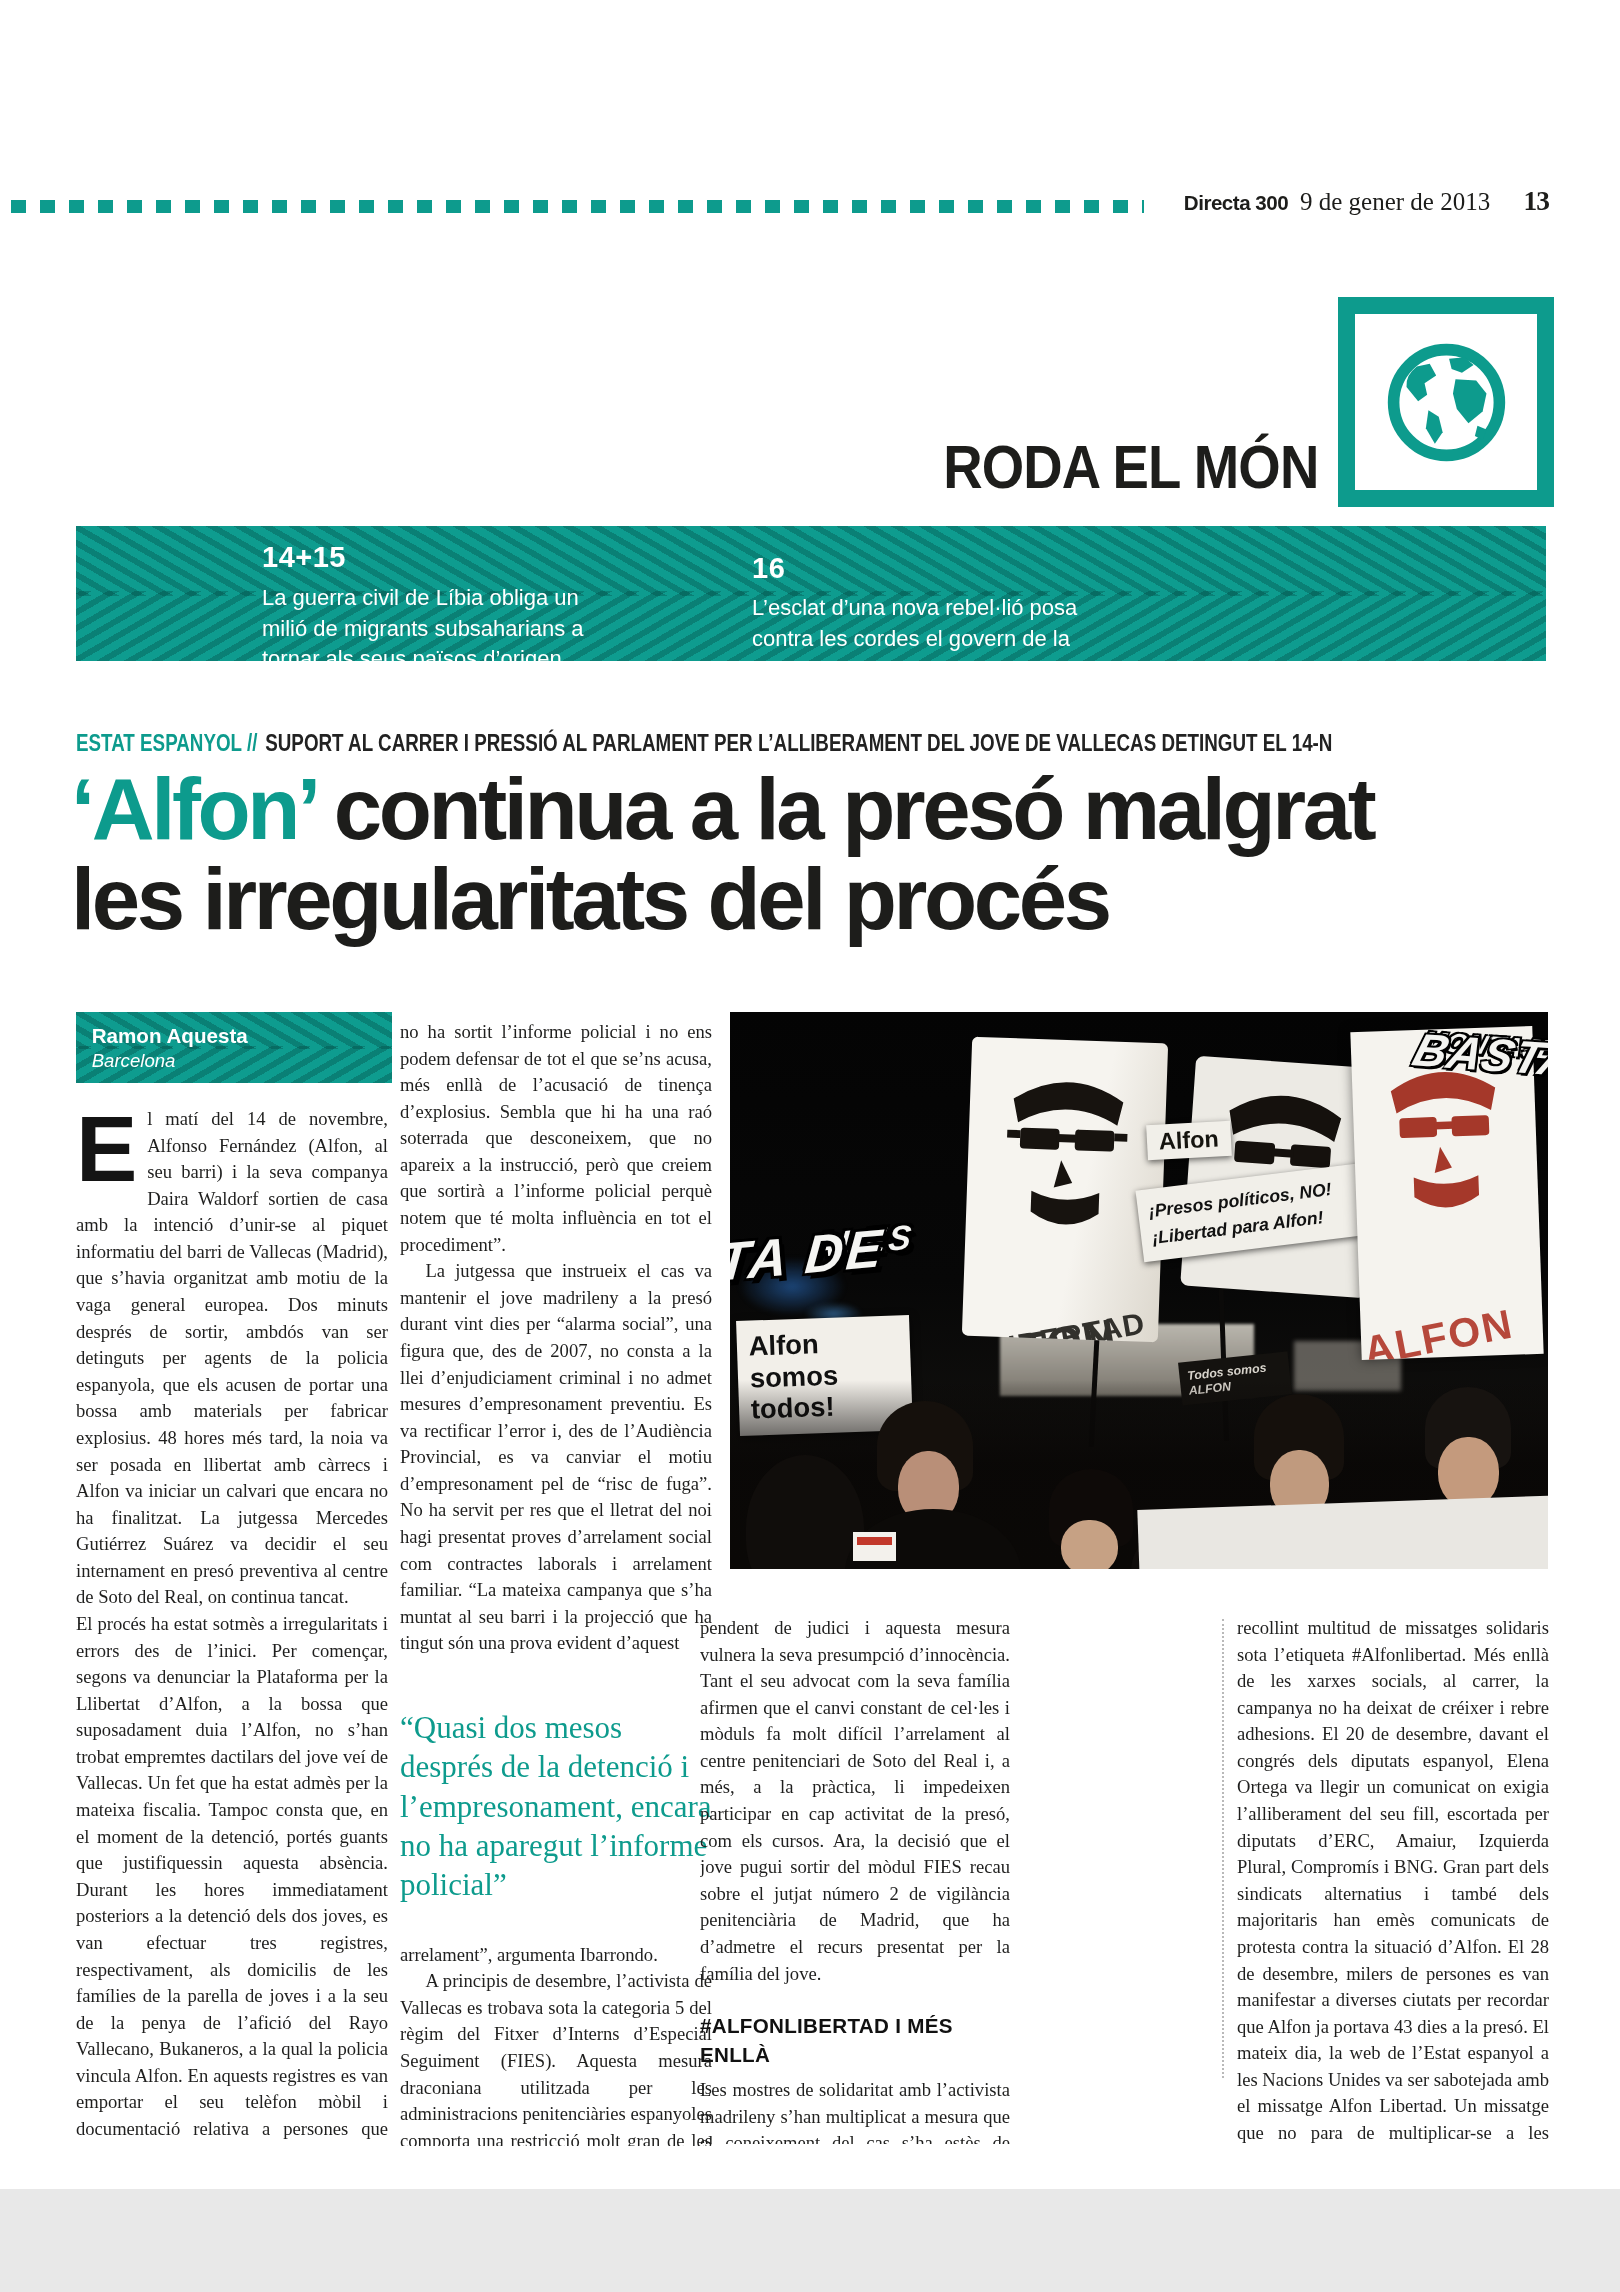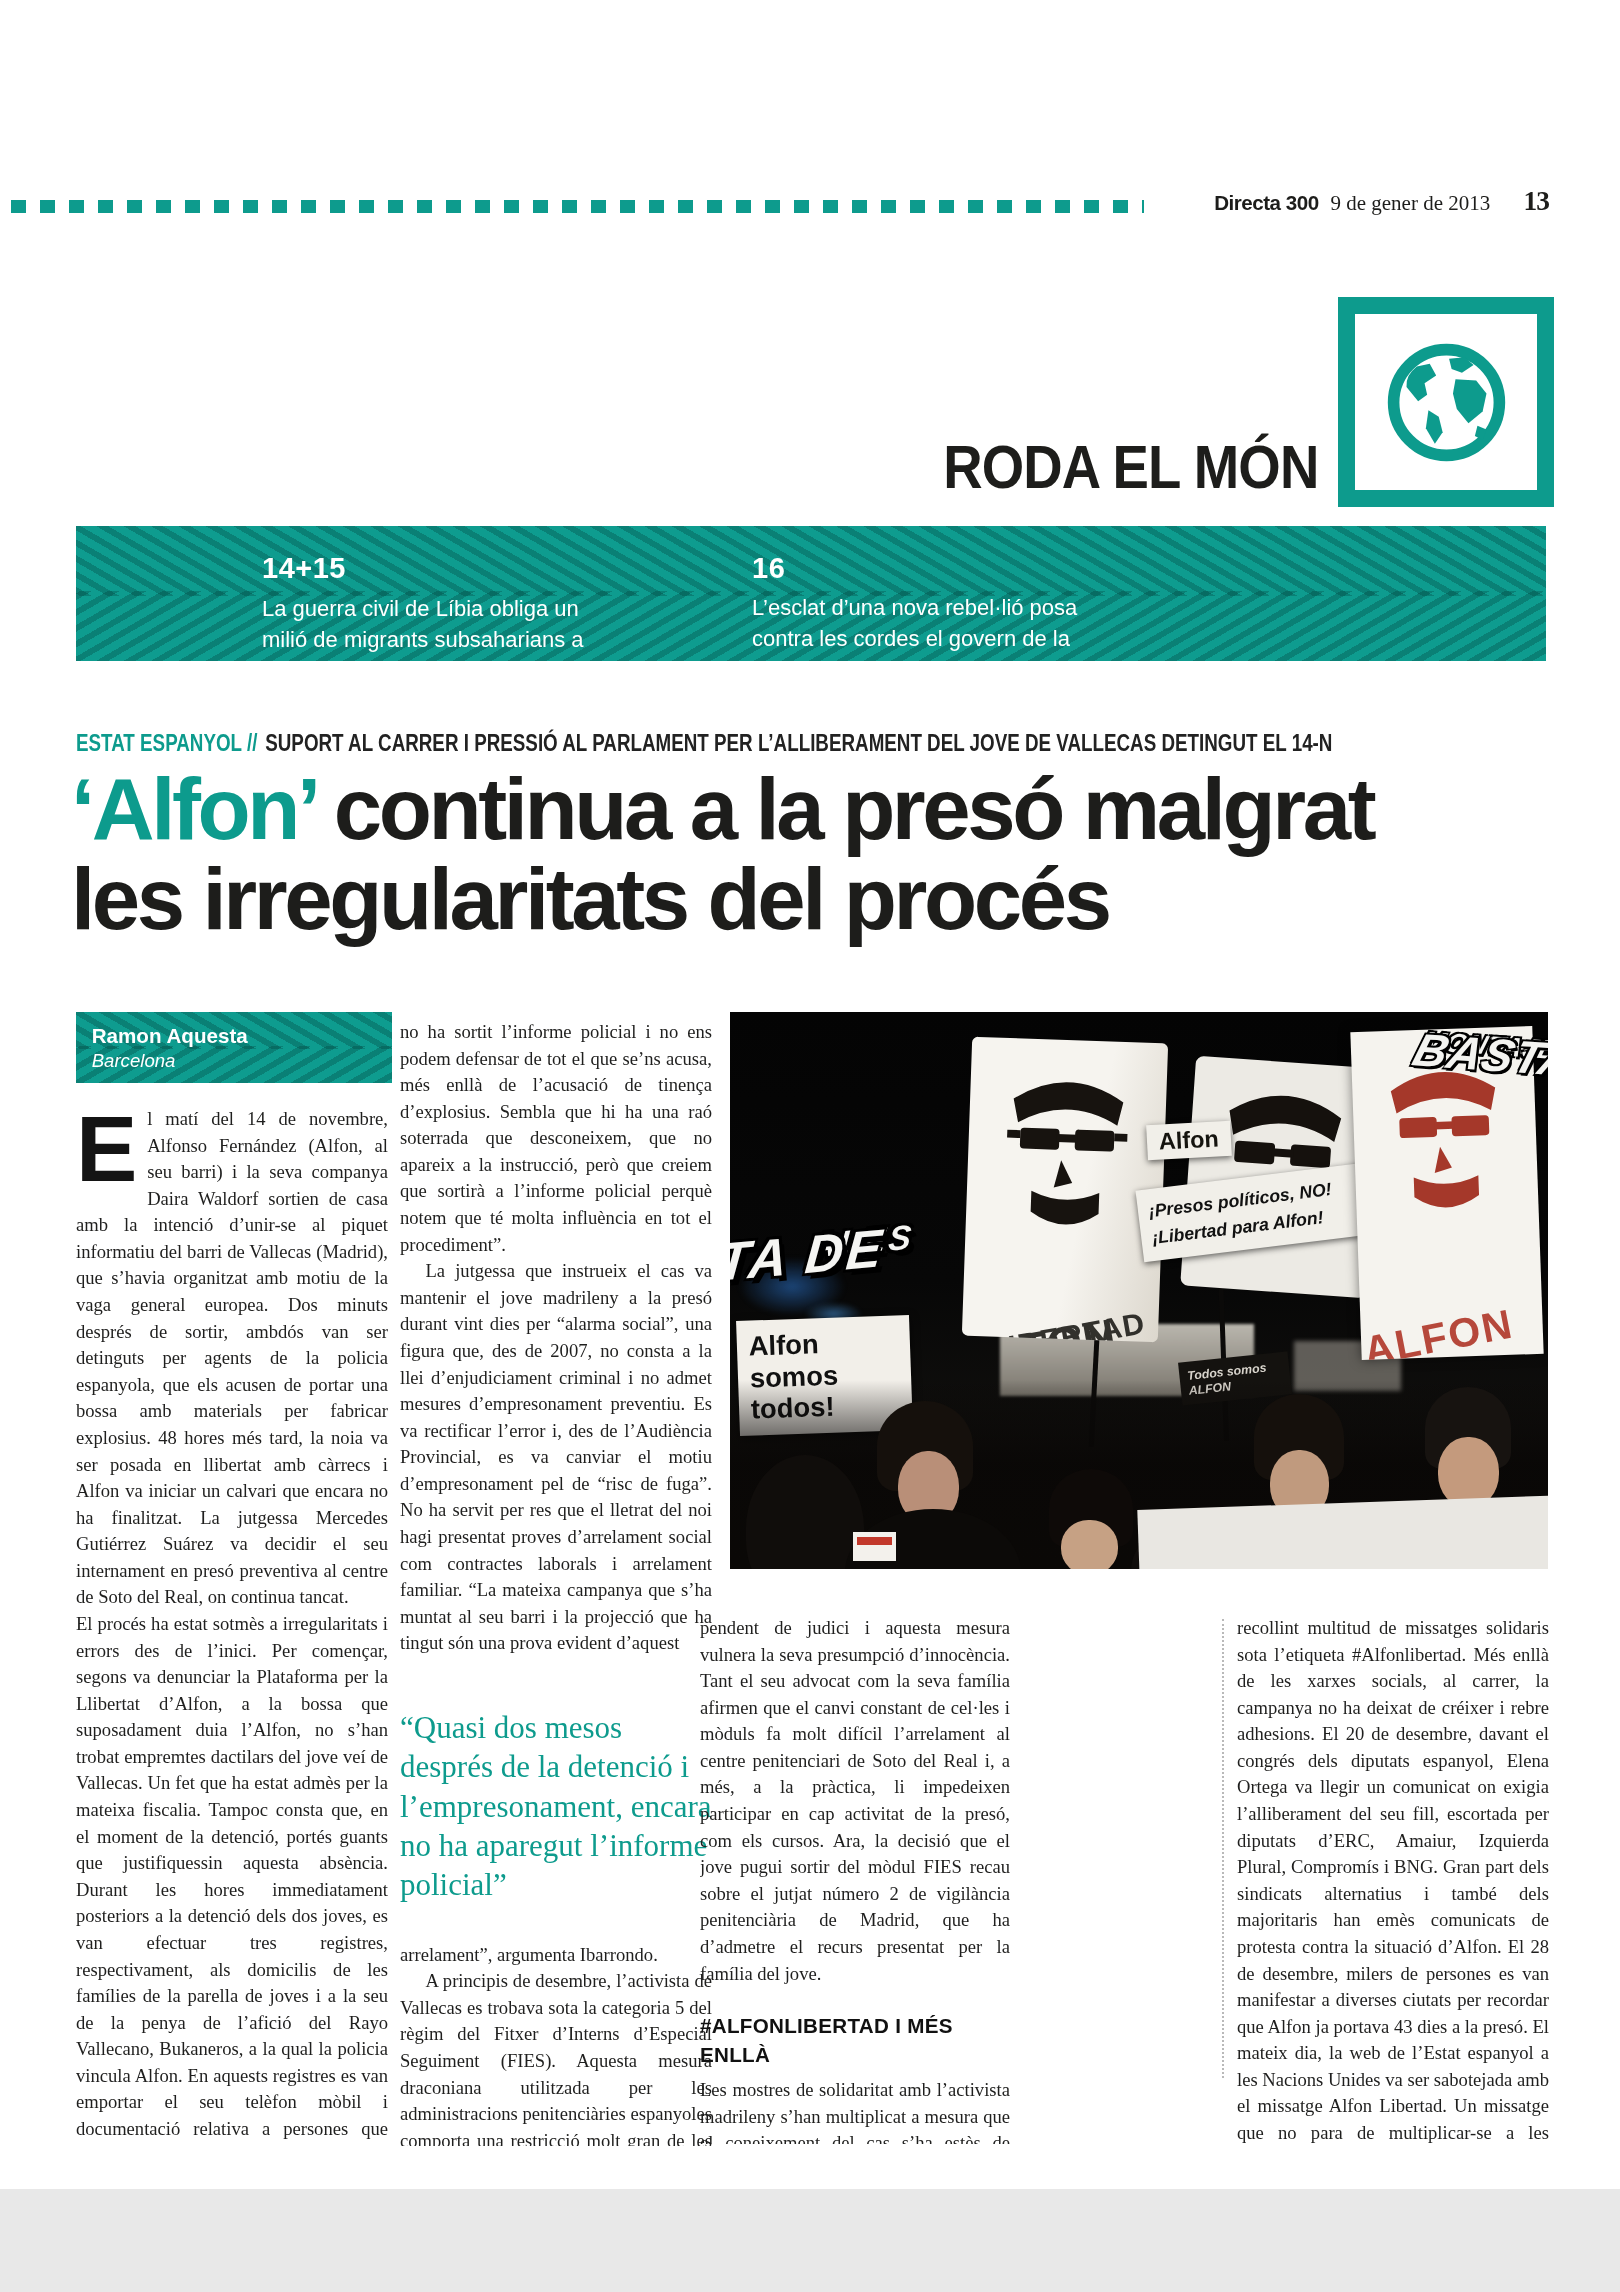--- a/index.html
+++ b/index.html
@@ -5,21 +5,21 @@
   html,body{margin:0;padding:0;background:#e8e8e8;}
   .page{position:relative;width:1620px;height:2189px;background:#ffffff;margin:0 auto;
         font-family:"Liberation Sans",sans-serif;color:#1d1d1b;overflow:hidden;}
   .abs{position:absolute;}
 
   
   .dash-strip{left:10.8px;top:200px;width:1133px;height:12.7px;
     background:repeating-linear-gradient(90deg,#0d9b8d 0 14.7px,transparent 14.7px 29px);}
   .masthead{left:0;top:186px;width:1549px;display:flex;justify-content:flex-end;align-items:baseline;gap:11.8px;}
   .m-pub{font-weight:bold;font-size:20.6px;letter-spacing:-0.5px;}
-  .m-date{font-family:"Liberation Serif",serif;font-size:21px;}
+  .m-date{font-family:"Liberation Serif",serif;font-size:25px;}
   .m-page{font-family:"Liberation Serif",serif;font-weight:bold;font-size:27.4px;margin-left:21.6px;letter-spacing:-1px;}
 
   
   .section-title{right:302px;top:431px;font-size:62px;font-weight:bold;letter-spacing:-1px;
     transform:scaleX(0.88);transform-origin:right center;white-space:nowrap;}
   .globe-box{left:1338px;top:297px;width:216px;height:210px;box-sizing:border-box;
     border:17.6px solid #0d9b8d;background:#fff;display:flex;align-items:center;justify-content:center;}
   .globe-box svg{width:129px;height:129px;}
 
   
@@ -27,21 +27,21 @@
   .chev::before,.chev::after{content:"";position:absolute;left:-78px;right:-78px;height:52%;z-index:0;}
   .chev::before{top:0;background:repeating-linear-gradient(30deg,rgba(0,55,50,.28) 0 5.9px,transparent 5.9px 13.7px);}
   .chev::after{bottom:0;background:repeating-linear-gradient(150deg,rgba(0,55,50,.28) 0 5.9px,transparent 5.9px 13.7px);}
   .chev>*{position:relative;z-index:1;}
 
   
   .band{left:76px;top:526px;width:1470px;height:135px;}
   .teaser{position:absolute;color:#fff;}
   .teaser .pg{font-size:29px;font-weight:bold;margin-bottom:8.8px;letter-spacing:0.5px;}
   .teaser .tx{font-size:22px;line-height:1.4;font-weight:normal;}
-  .teaser1{left:186px;top:26px;width:358px;}
+  .teaser1{left:186px;top:15px;width:358px;}
   .teaser2{left:676px;top:25.5px;width:372px;}
 
   
   .kicker{left:76px;top:730px;white-space:nowrap;font-weight:bold;font-size:23.5px;
     transform:scaleX(0.8);transform-origin:left center;letter-spacing:0;}
   .kicker .k1{color:#0d9b8d;margin-right:9.8px;}
   .kicker .k2{color:#222;}
   .headline{left:71px;top:764px;width:1500px;font-weight:bold;font-size:87px;line-height:1.03;
     letter-spacing:-3.4px;color:#1d1d1b;}
   .headline .hl{color:#0d9b8d;}

